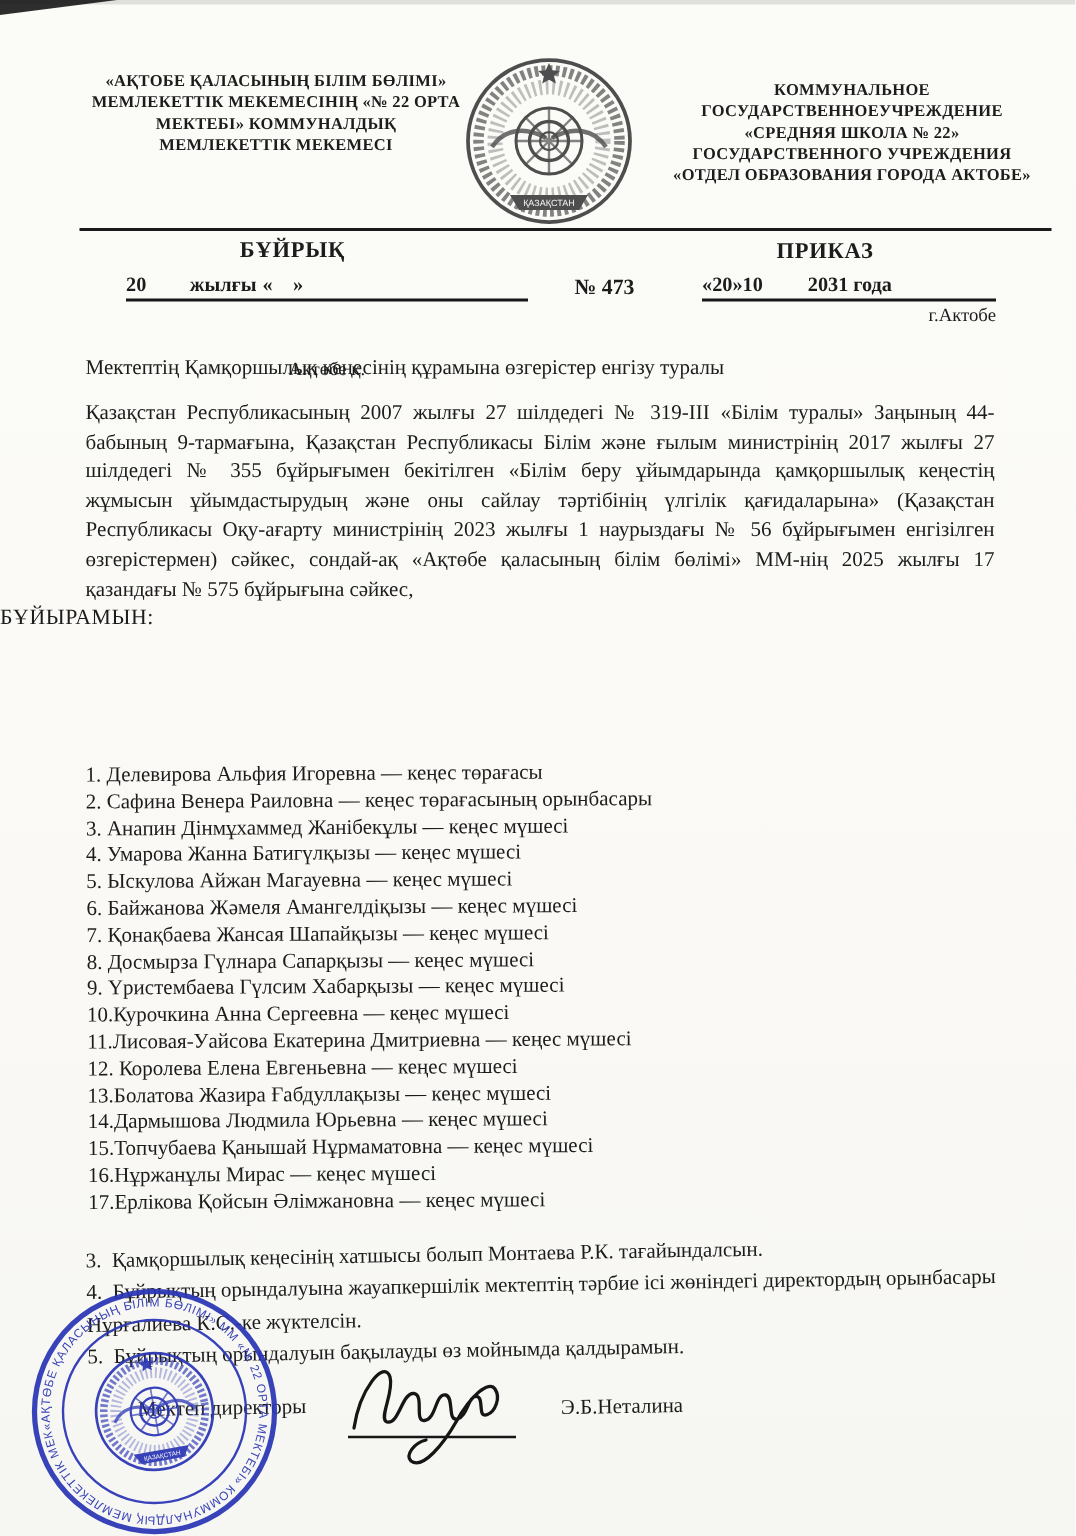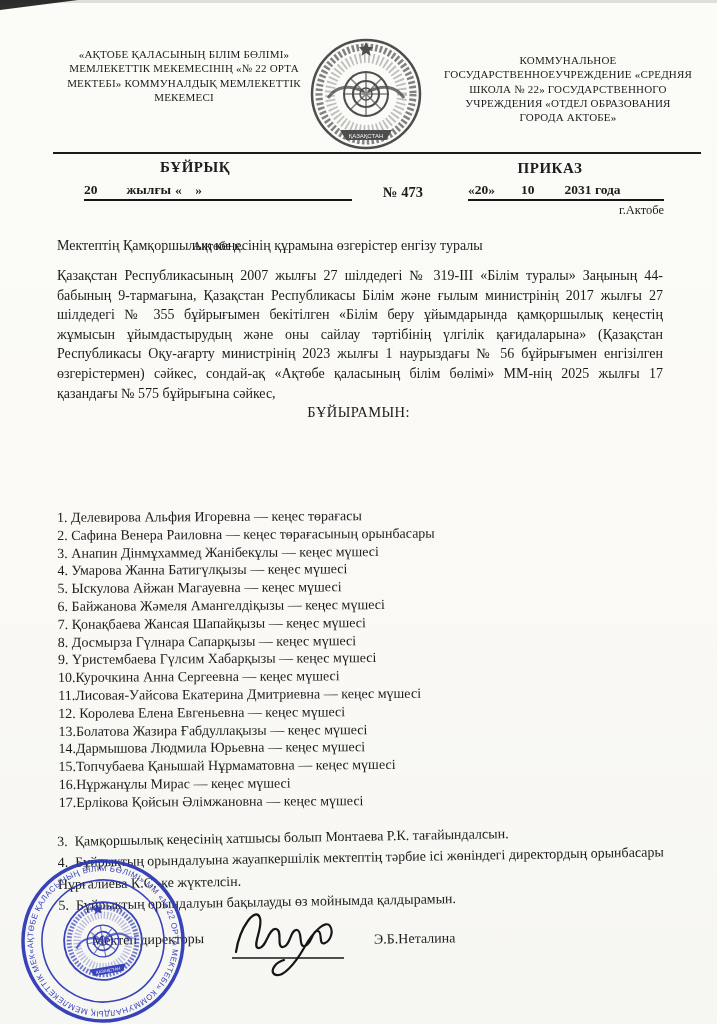--- a/index.html
+++ b/index.html
@@ -3,40 +3,40 @@
 <meta charset="utf-8">
 <style>
   html,body{margin:0;padding:0;background:#ffffff;}
   .page{
     position:relative;width:717px;height:1024px;overflow:hidden;
     background:linear-gradient(180deg,#fbfbf8 0%,#faf9f6 60%,#f6f6f2 100%);
     font-family:"Liberation Serif","DejaVu Serif",serif;color:#1c1c1c;
   }
   .scan-edge-top{position:absolute;left:0;top:0;right:0;height:3px;background:#c9c9c4;opacity:.55;}
   .scan-corner{position:absolute;left:0;top:0;width:78px;height:10px;background:#171717;clip-path:polygon(0 0,100% 0,0 100%);opacity:.9;}
-  .org{position:absolute;font-weight:normal;font-size:11px;line-height:1.3;text-align:center;letter-spacing:.2px;}
+  .org{position:absolute;font-weight:bold;font-size:11px;line-height:1.3;text-align:center;letter-spacing:.2px;}
   .org-left{left:60px;top:47px;width:248px;}
   .org-right{left:442px;top:53px;width:252px;}
   .emblem{position:absolute;left:306px;top:34px;width:120px;height:120px;}
   .rule{position:absolute;left:53px;right:16px;top:152px;height:2px;background:#1a1a1a;}
   .doc-title{position:absolute;font-weight:bold;font-size:15px;letter-spacing:.5px;text-align:center;}
   .title-kk{left:60px;top:159px;width:270px;}
   .title-ru{left:430px;top:160px;width:240px;}
   .date-left{position:absolute;left:84px;top:182px;width:268px;border-bottom:2px solid #161616;padding-bottom:1px;font-weight:bold;font-size:13.5px;}
   .date-left .y{margin-right:29px;}
   .date-left .t{margin-right:4px;}
   .city-left{position:absolute;left:84px;top:203px;width:268px;text-align:center;font-size:12.5px;margin-top:36px;}
   .doc-number{position:absolute;left:383px;top:184px;font-weight:bold;font-size:14.5px;}
   .date-right{position:absolute;left:468px;top:182px;width:196px;border-bottom:2px solid #161616;padding-bottom:1px;font-weight:bold;font-size:13.5px;}
-  .date-right .d{margin-right:26px;}
+  .date-right .d{}
   .date-right .m{margin-right:30px;}
   .city-right{position:absolute;left:468px;top:203px;width:196px;text-align:right;font-size:12.5px;}
   .subject{position:absolute;left:57px;top:238px;width:600px;font-size:14px;}
   .preamble{position:absolute;left:57px;top:266px;width:606px;font-size:14px;line-height:19.6px;text-align:justify;}
-  .order-heading{position:absolute;left:0;top:404px;width:717px;text-align:center;font-size:14.5px;letter-spacing:.4px;font-family:Liberation Serif, serif;}
+  .order-heading{position:absolute;left:0;top:404px;width:717px;font-size:14.5px;letter-spacing:.4px;font-family:Liberation Serif, serif;}
   .orders{position:absolute;left:57px;top:438px;width:610px;font-size:14px;line-height:21.6px;}
   .members{position:absolute;left:57px;top:509px;width:612px;font-size:14px;line-height:17.8px;transform:rotate(-.35deg);transform-origin:left top;}
   .final-block{position:absolute;left:57px;top:831px;width:626px;font-size:14px;line-height:21.4px;transform:rotate(-1deg);transform-origin:left top;}
   .sig-title{position:absolute;left:92px;top:932px;font-size:14px;transform:rotate(-1deg);}
   .sig-svg{position:absolute;left:226px;top:896px;width:142px;height:96px;z-index:4;}
   .sig-name{position:absolute;left:374px;top:931px;font-size:14px;transform:rotate(-1deg);}
   .stamp{position:absolute;left:18px;top:856px;width:170px;height:170px;transform:rotate(-10deg);opacity:.93;z-index:5;}
   .li{white-space:nowrap;}
 </style>
 </head>

